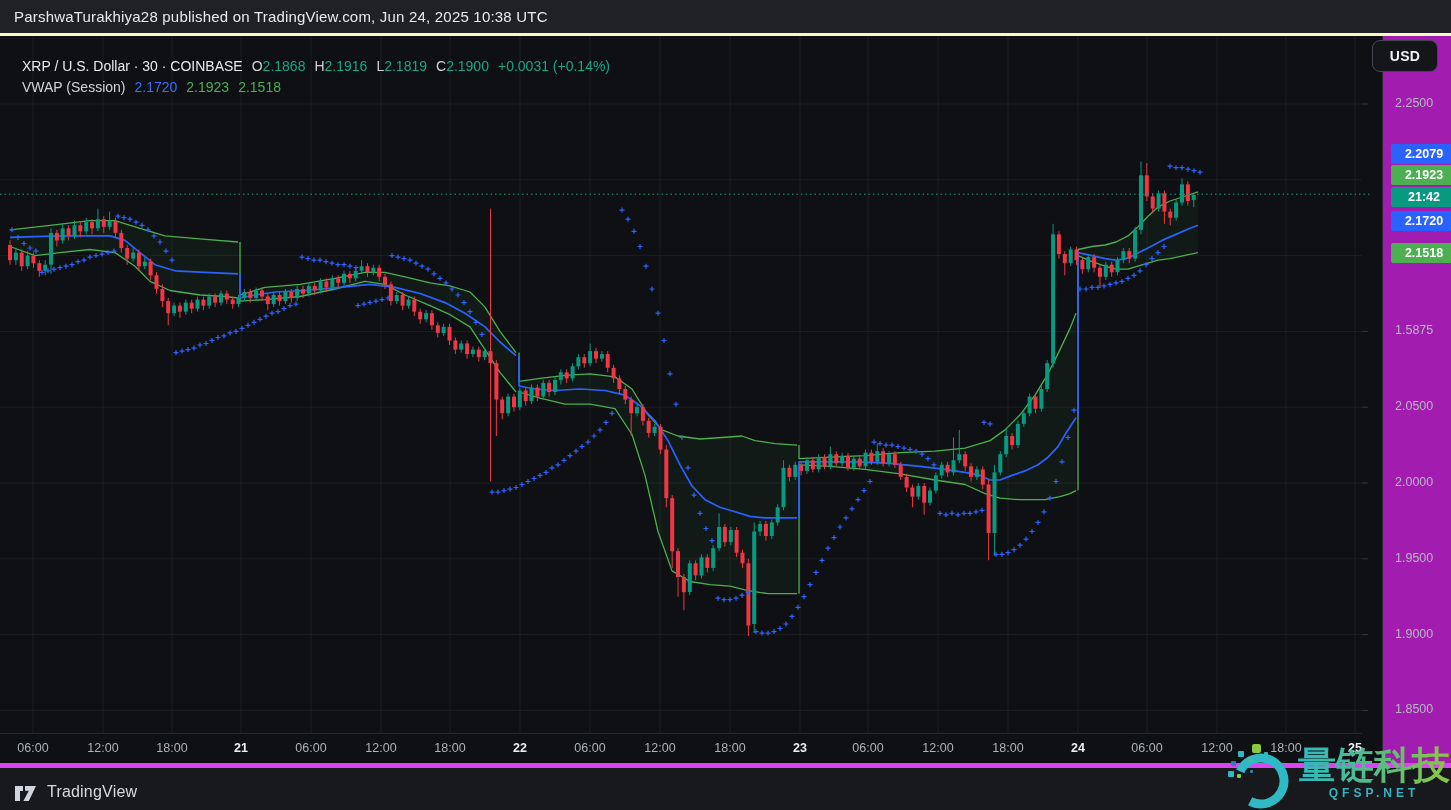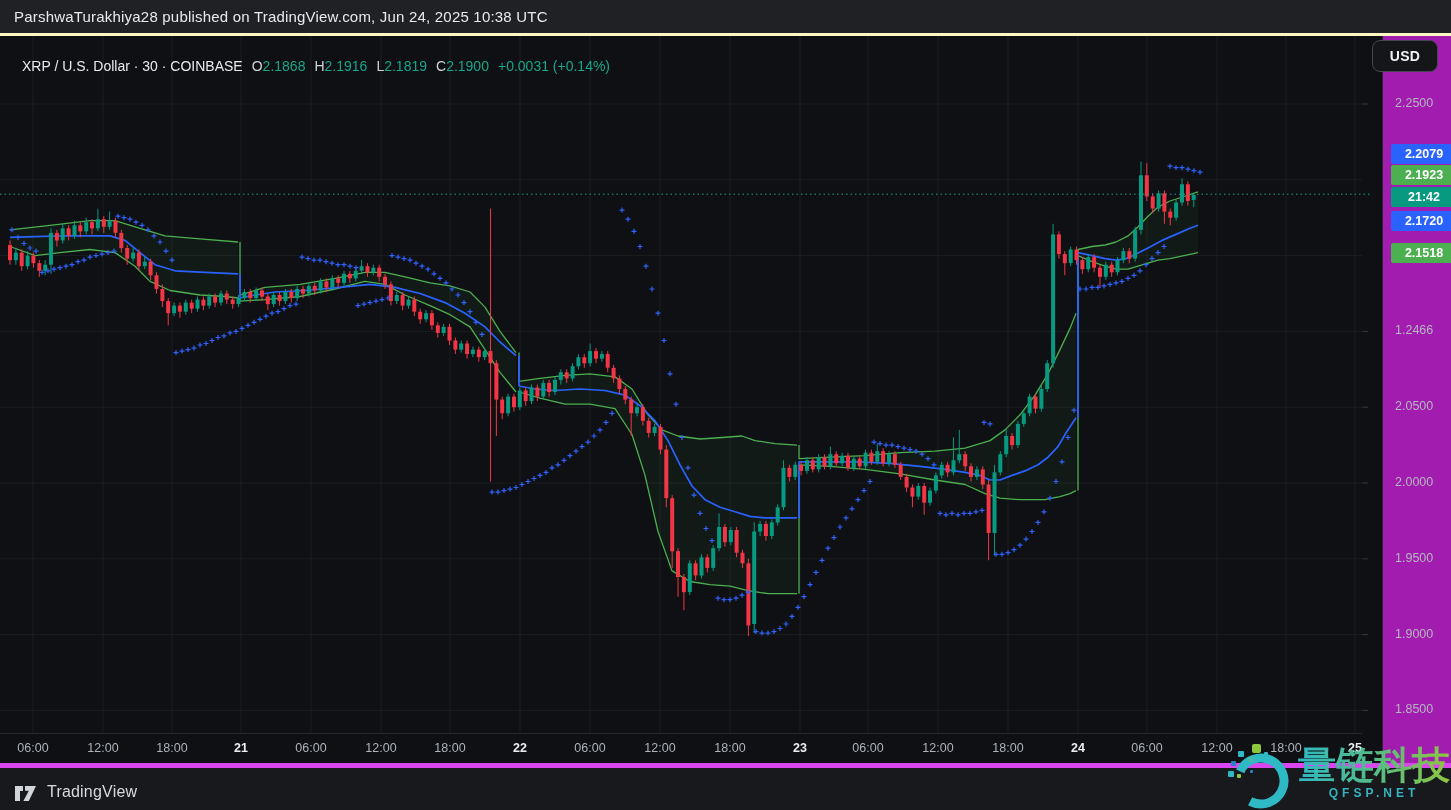--- a/index.html
+++ b/index.html
@@ -751,27 +751,30 @@
     </svg>
 
   <div class="pub-header">
     <span class="t">ParshwaTurakhiya28 published on TradingView.com, Jun 24, 2025 10:38 UTC</span>
   </div>
 
   <div class="legend">
     <div class="lrow">
       <span class="sym">XRP / U.S. Dollar · 30 · COINBASE</span><span class="lt">O</span><span class="tv">2.1868</span><span class="lt">H</span><span class="tv">2.1916</span><span class="lt">L</span><span class="tv">2.1819</span><span class="lt">C</span><span class="tv">2.1900</span><span class="tv gap">+0.0031 (+0.14%)</span>
     </div>
+    <div class="lrow">
+      <span>VWAP (Session)</span><span class="blue gap">2.1720</span><span class="green gap">2.1923</span><span class="green gap">2.1518</span>
+    </div>
   </div>
 
   <div class="usd-btn">USD</div>
 
   <div id="price-axis">
       <div class="plabel" style="top: 63px;">2.2500</div>
-      <div class="plabel" style="top: 290.4px;">1.2466</div>
+      <div class="plabel" style="top: 290.4px;">1.5875</div>
       <div class="plabel" style="top: 366.2px;">2.0500</div>
       <div class="plabel" style="top: 442px;">2.0000</div>
       <div class="plabel" style="top: 517.8px;">1.9500</div>
       <div class="plabel" style="top: 593.6px;">1.9000</div>
       <div class="plabel" style="top: 669.4px;">1.8500</div>
       <div class="badge" style="top: 111px; background: rgb(41, 98, 255);">2.2079</div>
       <div class="badge" style="top: 132px; background: rgb(76, 175, 80);">2.1923</div>
       <div class="badge" style="top: 154px; background: rgb(8, 153, 129);">21:42</div>
       <div class="badge" style="top: 178px; background: rgb(41, 98, 255);">2.1720</div>
       <div class="badge" style="top: 210px; background: rgb(76, 175, 80);">2.1518</div>

